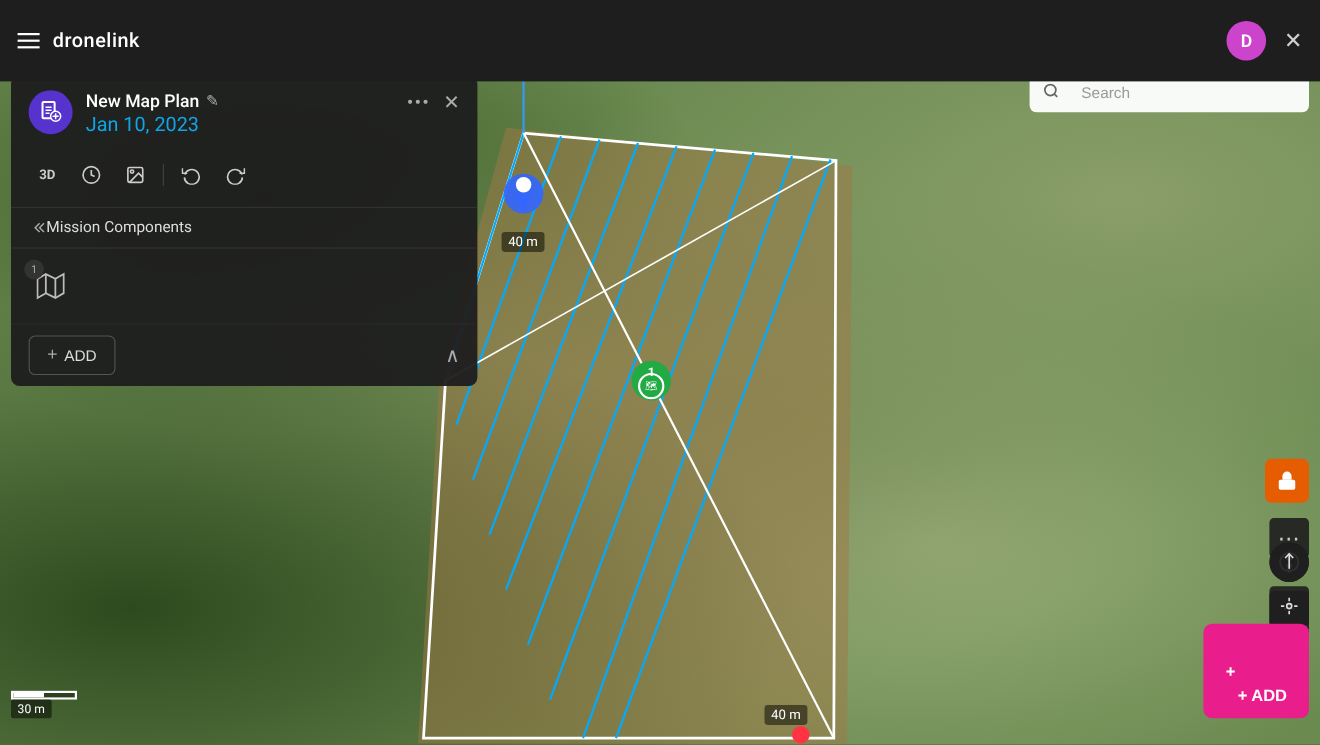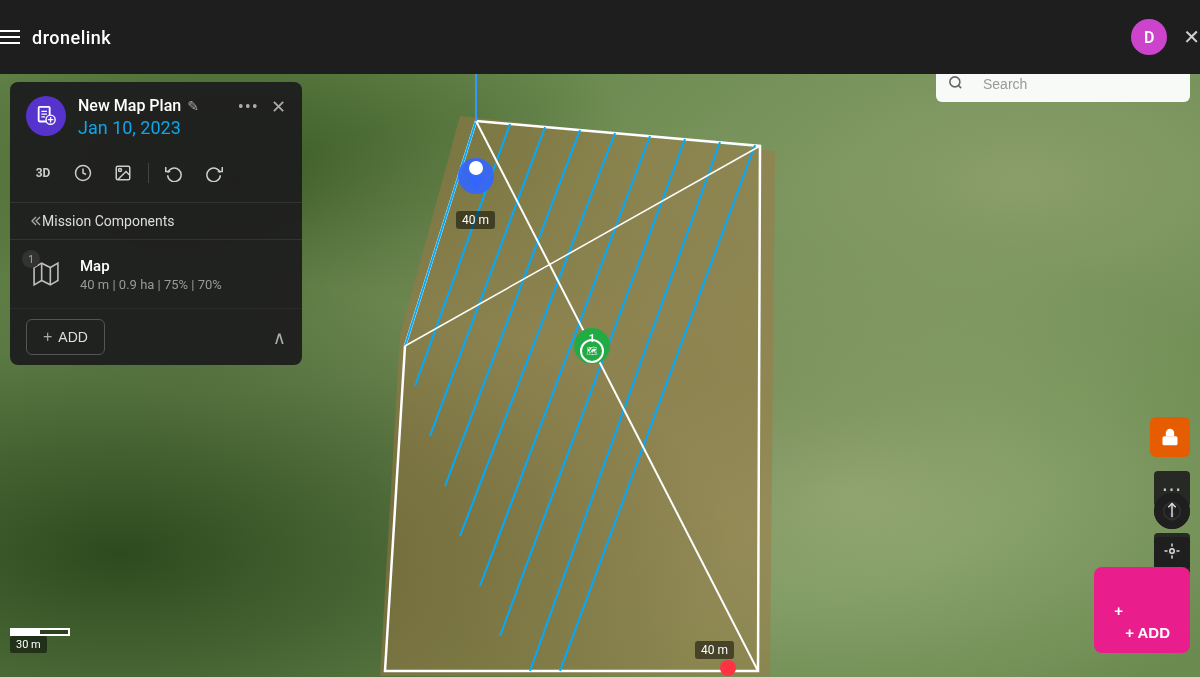--- a/index.html
+++ b/index.html
@@ -7,21 +7,21 @@
 
     
     .navbar {
       position: absolute;
       top: 0; left: 0; right: 0;
       height: 74px;
       background: #1e1e1e;
       display: flex;
       align-items: center;
       justify-content: space-between;
-      padding: 0 0;
+      padding: 0 16px;
       z-index: 100;
     }
     .navbar-left {
       display: flex;
       align-items: center;
       gap: 12px;
     }
     .hamburger-icon {
       display: flex;
       flex-direction: column;
@@ -83,23 +83,23 @@
         radial-gradient(ellipse at 85% 20%, #8a9e6a 0%, transparent 35%),
         radial-gradient(ellipse at 50% 50%, #7a8e5a 0%, transparent 60%),
         radial-gradient(ellipse at 20% 20%, #3a5a25 0%, transparent 30%),
         radial-gradient(ellipse at 70% 70%, #9aae7a 0%, transparent 40%),
         #6a8a50;
     }
 
     
     .left-panel {
       position: absolute;
-      top: 82px;
+      top: 68px;
       left: 10px;
-      width: 292px;
+      width: 424px;
       background: rgba(30, 30, 30, 0.95);
       border-radius: 8px;
       z-index: 50;
       overflow: hidden;
     }
     .panel-header {
       padding: 14px 16px 10px;
       display: flex;
       align-items: flex-start;
       justify-content: space-between;
@@ -567,24 +567,20 @@
     <div class="component-icon-container">
       <div class="component-number">1</div>
       <div class="component-icon">
         <svg width="26" height="26" viewBox="0 0 24 24" fill="none" stroke="#bbb" stroke-width="1.5">
           <polygon points="1,6 1,22 8,18 16,22 23,18 23,2 16,6 8,2"></polygon>
           <line x1="8" y1="2" x2="8" y2="18"></line>
           <line x1="16" y1="6" x2="16" y2="22"></line>
         </svg>
       </div>
     </div>
-    <div class="component-info">
-      <div class="component-name">Map</div>
-      <div class="component-details">40 m | 0.9 ha | 75% | 70%</div>
-    </div>
   </div>
 
   <div class="panel-bottom">
     <button class="add-btn">
       <span style="font-size:16px; color:#aaa;">+</span>
       <span style="color:#ddd; font-size:14px;">ADD</span>
     </button>
     <span class="collapse-btn">∧</span>
   </div>
 </div>

